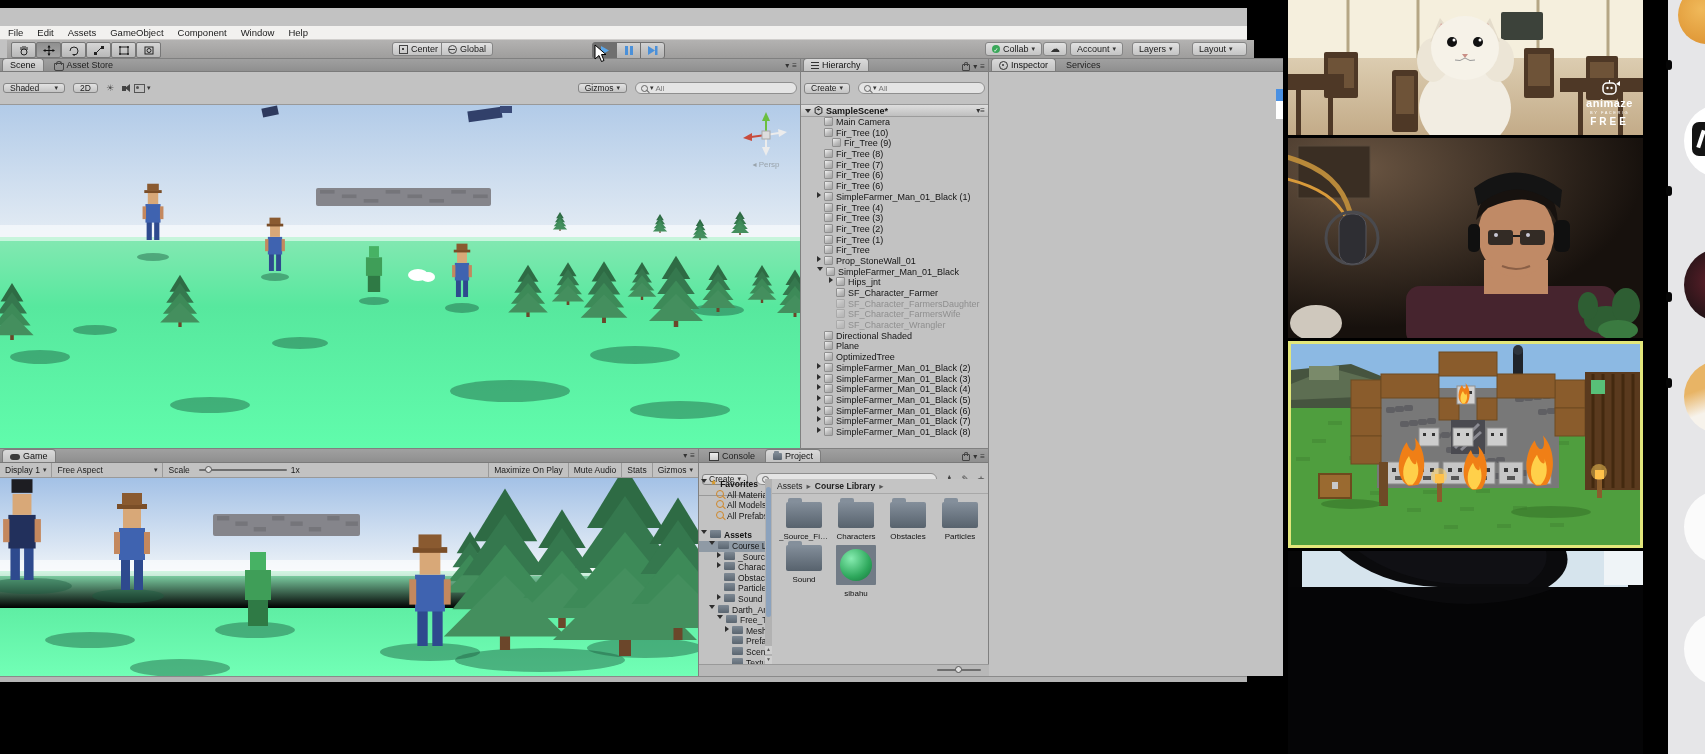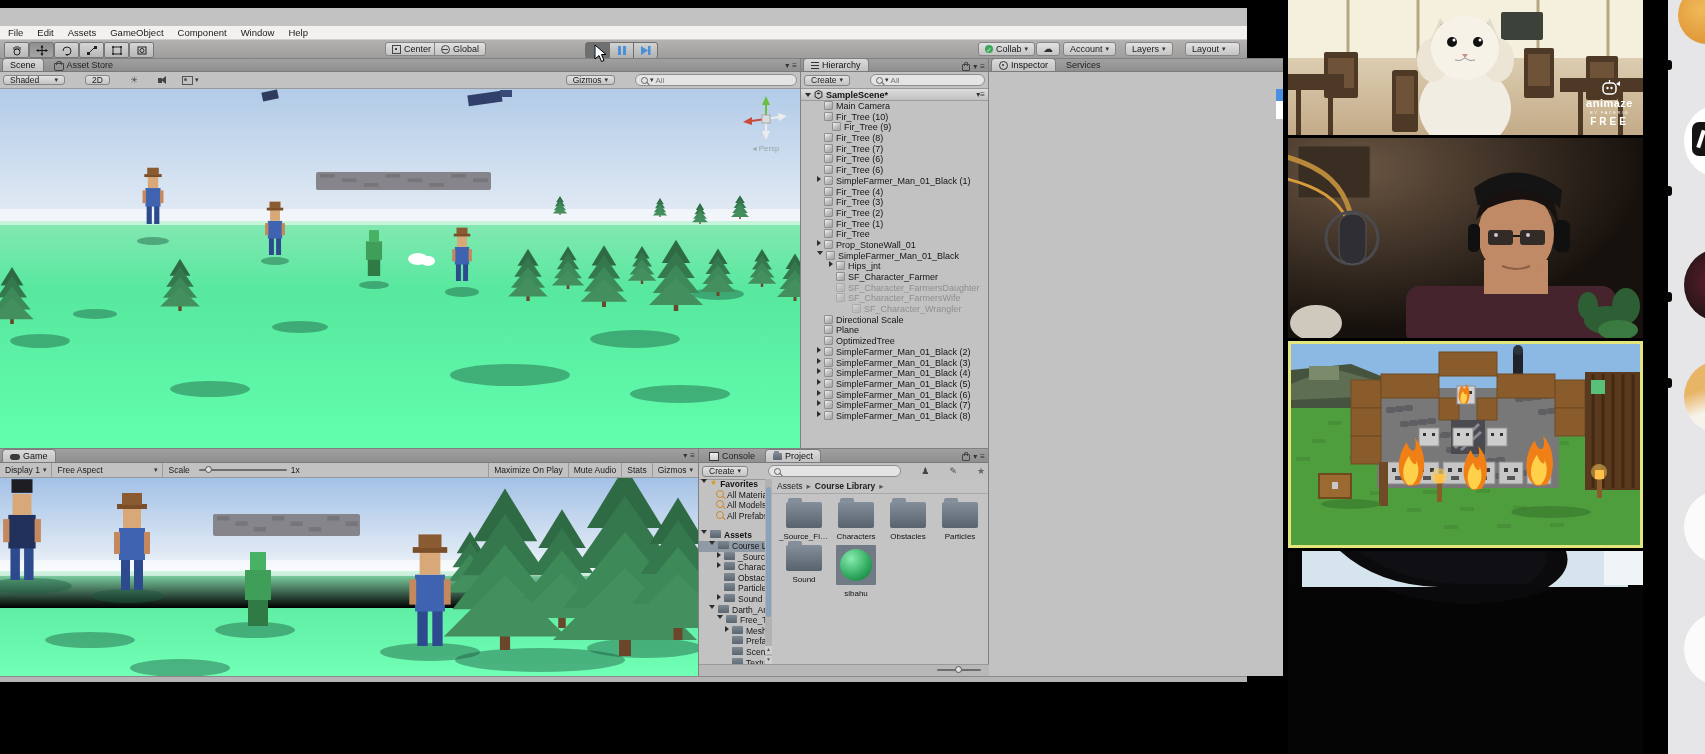--- a/index.html
+++ b/index.html
@@ -5,34 +5,34 @@
   html,body{margin:0;padding:0;background:#000;}
   body{font-family:"Liberation Sans","DejaVu Sans",sans-serif;-webkit-font-smoothing:antialiased;}
   #screen{position:relative;width:1705px;height:754px;background:#000;overflow:hidden;}
   .abs{position:absolute;}
   
   #unity-window{position:absolute;left:0;top:8px;width:1247px;height:674px;background:#c2c2c2;}
   .titlebar{position:absolute;left:0;top:0;width:100%;height:18px;background:#ece9e6;display:flex;align-items:center;font-size:9.5px;color:#1b1b1b;}
   .title-text{margin-left:5px;white-space:nowrap;}
   .win-controls{position:absolute;right:6px;top:0;height:18px;display:flex;gap:18px;align-items:center;font-size:10px;color:#333;}
   .menubar{position:absolute;left:0;top:18px;width:100%;height:14px;background:#f2f1ef;display:flex;align-items:center;gap:14px;padding-left:8px;font-size:9.5px;color:#1a1a1a;border-bottom:1px solid #d0cecc;box-sizing:border-box;}
-  .main-toolbar{position:absolute;left:0;top:32px;width:100%;height:30px;background:linear-gradient(#b3b2b1,#929190);border-bottom:1px solid #6e6e6e;box-sizing:border-box;}
+  .main-toolbar{position:absolute;left:7px;top:32px;width:100%;height:30px;background:linear-gradient(#b3b2b1,#929190);border-bottom:1px solid #6e6e6e;box-sizing:border-box;}
   .toolbtn{position:absolute;top:2px;width:23px;height:14px;background:linear-gradient(#d6d6d6,#b8b8b8);border:1px solid #777;border-radius:2px;display:flex;align-items:center;justify-content:center;}
   .toolbtn.active{background:linear-gradient(#8f8f8f,#a5a5a5);}
   .ubtn{background:linear-gradient(#e2e2e2,#c4c4c4);border:1px solid #858585;border-radius:3px;font-size:9px;height:14px;padding:0 6px;display:inline-flex;gap:3px;align-items:center;color:#1a1a1a;box-sizing:border-box;white-space:nowrap;}
   .caret{font-size:7px;color:#333;}
   .playbtn{position:absolute;top:2px;width:23px;height:15px;background:linear-gradient(#d2d2d2,#b2b2b2);border:1px solid #6f6f6f;display:flex;align-items:center;justify-content:center;}
   .playbtn.pressed{background:#6f6f6f;}
   
   .pane{position:absolute;background:#c2c2c2;border-left:1px solid #808080;border-top:1px solid #808080;box-sizing:border-box;}
   .tabstrip{position:relative;width:100%;background:linear-gradient(#a0a0a0,#8f8f8f);border-bottom:1px solid #7a7a7a;box-sizing:border-box;display:flex;align-items:flex-end;}
   .utab{height:12px;background:linear-gradient(#dadada,#c2c2c2);border:1px solid #7d7d7d;border-bottom:none;border-radius:4px 4px 0 0;font-size:9px;padding:0 7px;display:inline-flex;align-items:center;gap:3px;color:#111;margin-left:2px;white-space:nowrap;}
   .utab.inactive{background:transparent;border-color:transparent;color:#222;}
   .corner-icons{position:absolute;right:3px;top:2px;display:flex;gap:3px;align-items:center;font-size:8px;color:#333;}
-  .panel-toolbar{position:relative;width:100%;background:#c2c2c2;border-bottom:1px solid #999;box-sizing:border-box;display:flex;align-items:center;gap:20px;padding:8px 3px;}
+  .panel-toolbar{position:relative;width:100%;background:#c2c2c2;border-bottom:1px solid #999;box-sizing:border-box;display:flex;align-items:center;gap:8px;padding:16px 3px;}
   .searchpill{height:10px;background:#e4e4e4;border:1px solid #8f8f8f;border-radius:7px;display:flex;align-items:center;gap:2px;padding:0 5px;font-size:8px;color:#777;flex:1;}
   .mag{width:5px;height:5px;border:1px solid #666;border-radius:50%;position:relative;flex:none;}
   .mag::after{content:'';position:absolute;width:4px;height:1px;background:#666;transform:rotate(45deg);right:-3px;bottom:-1px;}
   .lock{width:6px;height:5px;border:1px solid #444;border-radius:1px;position:relative;margin-top:3px;}
   .lock::before{content:'';position:absolute;left:1px;top:-3px;width:2px;height:3px;border:1px solid #444;border-bottom:none;border-radius:2px 2px 0 0;}
   
   .h-row,.t-row{display:flex;align-items:flex-start;gap:3px;white-space:nowrap;font-size:9px;color:#141414;overflow:hidden;}
   .h-row{height:10.7px;}
   .t-row{height:10.6px;font-size:8.5px;}
   .t-row.selected{background:#8f9aa5;}
@@ -552,29 +552,29 @@
           <div class="h-row" style="padding-left: 28px;">
             <span class="tri-none"></span>
             <span class="cube dim"></span>
             <span class="grayed">SF_Character_FarmersDaughter</span>
           </div>
           <div class="h-row" style="padding-left: 28px;">
             <span class="tri-none"></span>
             <span class="cube dim"></span>
             <span class="grayed">SF_Character_FarmersWife</span>
           </div>
-          <div class="h-row" style="padding-left: 44px;">
+          <div class="h-row" style="padding-left: 28px;">
             <span class="tri-none"></span>
             <span class="cube dim"></span>
             <span class="grayed">SF_Character_Wrangler</span>
           </div>
           <div class="h-row" style="padding-left: 16px;">
             <span class="tri-none"></span>
             <span class="cube"></span>
-            <span>Directional Scale</span>
+            <span>Directional Shaded</span>
           </div>
           <div class="h-row" style="padding-left: 16px;">
             <span class="tri-none"></span>
             <span class="cube"></span>
             <span>Plane</span>
           </div>
           <div class="h-row" style="padding-left: 16px;">
             <span class="tri-none"></span>
             <span class="cube"></span>
             <span>OptimizedTree</span>

